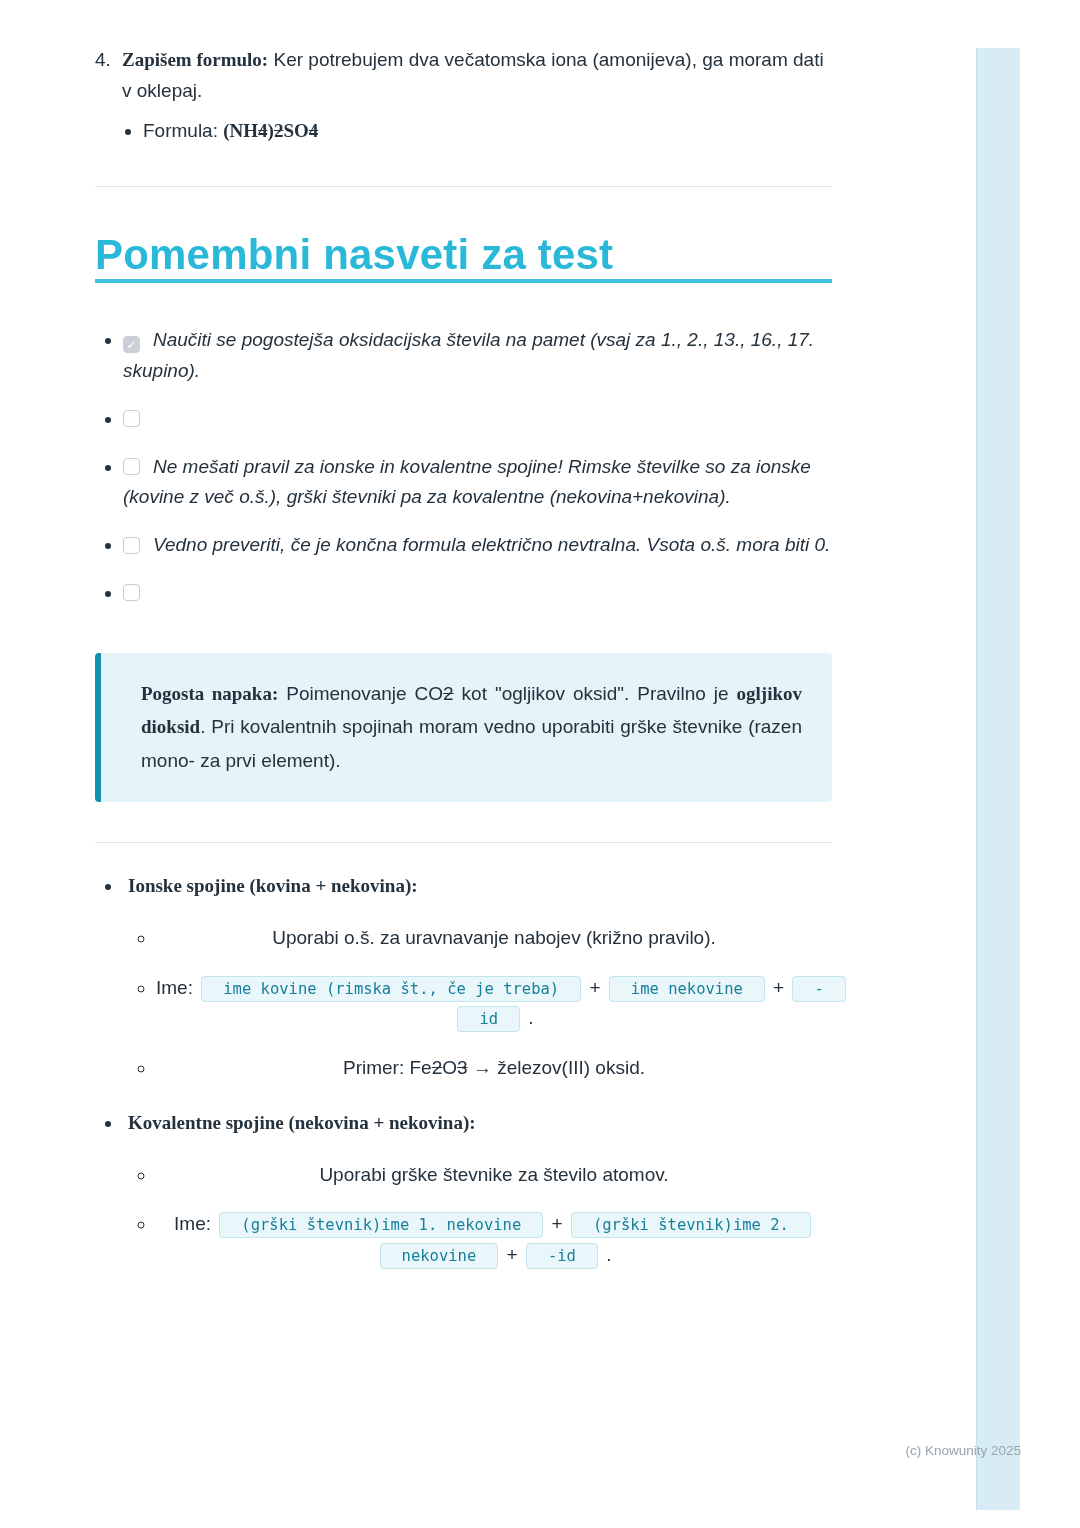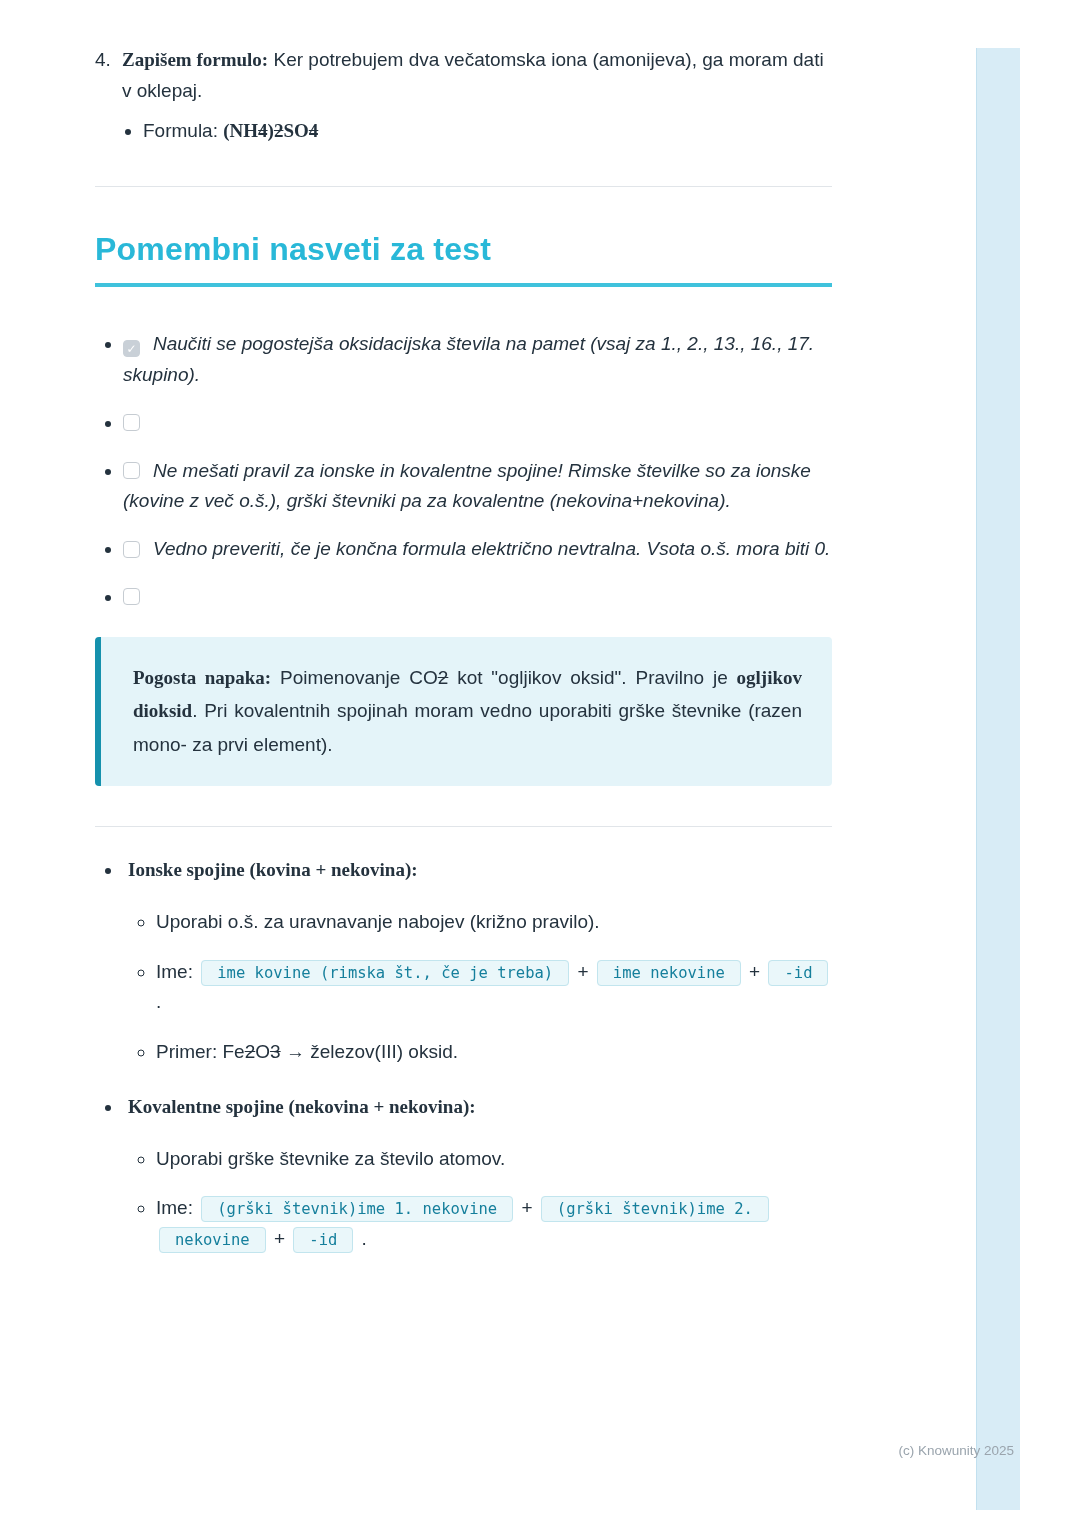--- a/index.html
+++ b/index.html
@@ -16,62 +16,62 @@
     color:var(--text);font-size:19px;
   }
   .content{margin:45px 0 0 95px;width:737px;}
   .para{margin:0;line-height:1.62;}
   .b{font-weight:bold;font-family:Liberation Serif, serif;}
   .s{text-decoration:line-through;}
   .code{
     font-family:"DejaVu Sans Mono","Liberation Mono",monospace;
     font-size:15.5px;color:var(--code_text);background:var(--code_bg);
     border:1px solid var(--code_border);border-radius:4px;
-    padding:3px 15px;margin:0 3px;
+    padding:3px 21px;margin:0 3px;
     -webkit-box-decoration-break:clone;box-decoration-break:clone;
     white-space:normal;
   }
   .numbered-item{display:flex;}
   .num{min-width:27px;line-height:1.62;}
   .disclist{list-style:disc;margin:9px 0 0;padding-left:21px;}
   .disclist li::marker{color:var(--text);}
   .divider{border:none;border-top:1px solid var(--divider);margin:40px 0 0;}
   .heading{
-    margin:44px 0 0;font-size:32px;font-weight:bold;letter-spacing:.2px;
-    color:var(--accent);padding-bottom:15px;border-bottom:4px solid var(--underline);
+    margin:44px 0 0;font-size:42px;font-weight:bold;letter-spacing:.2px;
+    color:var(--accent);border-bottom:4px solid var(--underline);
   }
   .checklist{list-style:disc;margin:42px 0 0;padding-left:28px;font-style:italic;}
   .checklist li{margin-bottom:17px;line-height:1.62;}
   .checklist li::marker{color:var(--text);}
   .checkbox{
     display:inline-flex;align-items:center;justify-content:center;
     width:17px;height:17px;border:1.6px solid #c6ccd2;border-radius:4px;
     background:#fff;margin-right:13px;vertical-align:-2.5px;cursor:pointer;
   }
   .checkbox.checked{background:var(--checkbox_checked_bg);border-color:var(--checkbox_checked_bg);}
   .checkbox.checked::after{content:"✓";font-size:12px;line-height:1;color:#fff;font-weight:bold;}
   .callout{
-    margin-top:24px;background:var(--callout_bg);
+    margin-top:44px;background:var(--callout_bg);
     border-left:6px solid var(--callout_border);border-radius:4px;
-    padding:24px 30px 24px 32px;
+    padding:24px 30px 24px 40px;
   }
   .callout-text{text-align:justify;line-height:1.78;}
   .summary{list-style:disc;margin:28px 0 0;padding-left:28px;}
   .summary > li{margin-bottom:24px;}
   .summary > li::marker{color:var(--text);}
   .group-title{margin:5px;}
-  .circlist{list-style:circle;margin:17px 0 0;padding-left:33px;}
+  .circlist{list-style:circle;margin:17px 0 0;padding-left:33px;text-align:center;}
   .circlist li{margin-bottom:15px;line-height:1.95;}
   .circlist li::marker{color:var(--text);}
   .scrollbar{
     position:absolute;top:48px;right:60px;width:44px;height:1462px;
     background:var(--scrollbar_bg);border-left:1px solid #c2e0ef;cursor:pointer;
   }
   .footer{
-    position:absolute;right:66px;bottom:70px;z-index:2;
+    position:absolute;right:59px;bottom:70px;z-index:2;
     font-size:13.5px;color:var(--muted);
   }
 </style>
 </head>
 <body>
 
 <div class="page">
   <main class="content">
 
     <div class="numbered-item">

